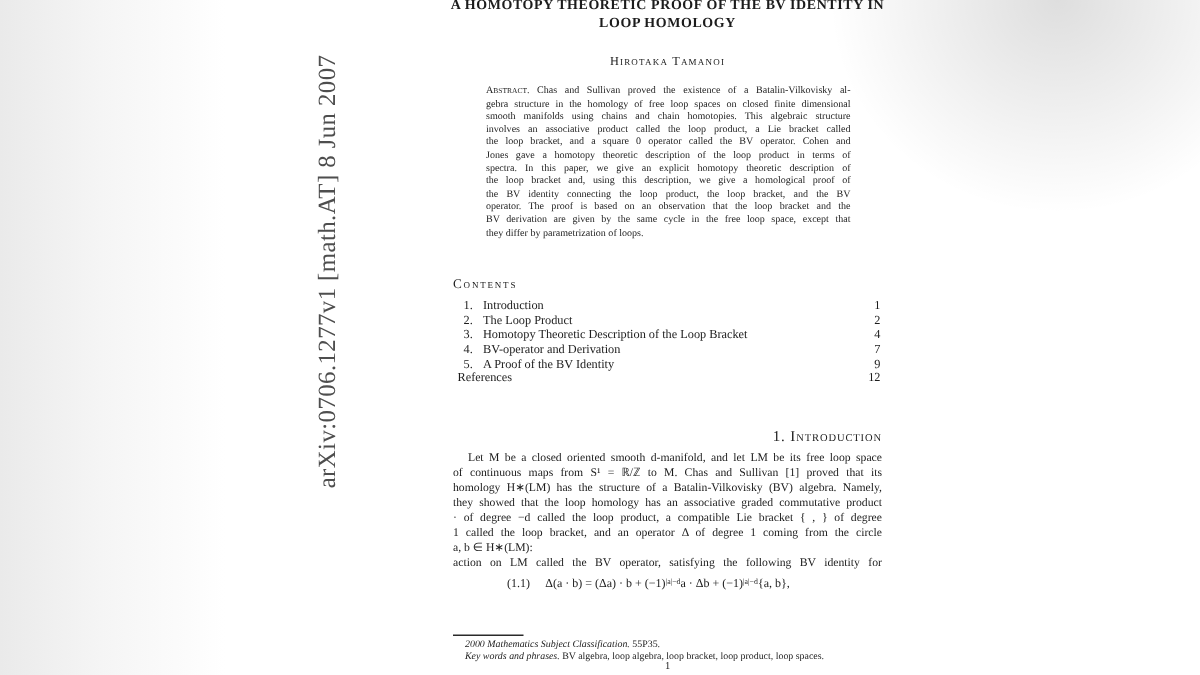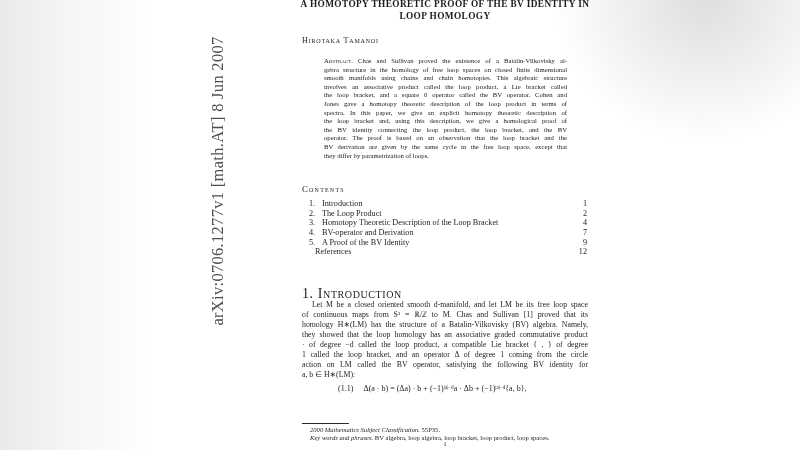--- a/index.html
+++ b/index.html
@@ -22,40 +22,40 @@
     white-space:nowrap; font-size:16.5px; color:#4e4e4e; letter-spacing:0.3px;
   }
   .page-col { position:absolute; left:302px; top:0; width:286px; height:450px; }
   .t1, .t2 {
     position:absolute; left:-30px; right:-30px; text-align:center;
     font-weight:bold; font-size:9.3px; letter-spacing:0.4px; white-space:nowrap;
   }
   .t1 { top:-1px; }
   .t2 { top:11px; }
   .author {
-    position:absolute; top:36px; left:0; right:0; text-align:left;
+    position:absolute; top:36px; left:0; right:0; text-align:center;
     font-variant:small-caps; font-size:8.2px; letter-spacing:0.8px;
   }
   .abstract { position:absolute; top:57px; left:22px; width:243px; font-size:6.7px; }
   .aline { height:8.62px; line-height:8.62px; text-align:justify; text-align-last:justify; overflow:visible; }
   .aline.last { text-align-last:left; }
   .abs-label { font-variant:small-caps; }
   .contents-head {
     position:absolute; top:184px; left:0; right:0; text-align:left;
     font-variant:small-caps; font-size:8.8px; letter-spacing:1.2px;
   }
   .toc { position:absolute; top:199px; left:0; right:1px; font-size:8.2px; }
   .toc-row { display:flex; height:9.65px; line-height:9.65px; }
   .toc-row .num { width:13px; margin-left:7px; }
   .toc-row .lbl { flex:1; }
-  .toc-row.refs .lbl { margin-left:13px; }
+  .toc-row.refs .lbl { margin-left:3px; }
   .toc-row .pg { text-align:right; }
   .sec-head {
-    position:absolute; top:286px; left:0; right:0; text-align:left;
-    font-variant:small-caps; font-size:14px; letter-spacing:0.6px;
+    position:absolute; top:286px; left:0; right:0; text-align:right;
+    font-variant:small-caps; font-size:10px; letter-spacing:0.6px;
   }
   .para1 { position:absolute; top:300px; left:0; width:286px; font-size:7.8px; }
   .para2 { position:absolute; top:397px; left:0; width:286px; font-size:7.8px; }
   .bline { height:10px; line-height:10px; text-align:justify; text-align-last:justify; }
   .bline.first { text-indent:10px; }
   .bline.last { text-align-last:left; }
   .equation { position:absolute; top:383px; left:0; width:286px; font-size:8px; text-align:center; height:12px; line-height:12px; }
   .eq-num { position:absolute; left:0; top:0;padding-left:36px; }
   .sup { font-size:5.2px; position:relative; top:-2.5px; }
   .fn-rule { position:absolute; top:423px; left:0; width:47px; height:1px; background:#2a2a2a; }
@@ -131,22 +131,22 @@
 
   <div class="sec-head">1. Introduction</div>
 
   <div class="para1">
     <div class="bline first">Let M be a closed oriented smooth d-manifold, and let LM be its free loop space</div>
     <div class="bline">of continuous maps from S¹ = ℝ/ℤ to M. Chas and Sullivan [1] proved that its</div>
     <div class="bline">homology H∗(LM) has the structure of a Batalin-Vilkovisky (BV) algebra. Namely,</div>
     <div class="bline">they showed that the loop homology has an associative graded commutative product</div>
     <div class="bline">· of degree −d called the loop product, a compatible Lie bracket { , } of degree</div>
     <div class="bline">1 called the loop bracket, and an operator Δ of degree 1 coming from the circle</div>
+    <div class="bline last">a, b ∈ H∗(LM):</div>
     <div class="bline">action on LM called the BV operator, satisfying the following BV identity for</div>
-    <div class="bline last">a, b ∈ H∗(LM):</div>
   </div>
 
   <div class="equation">
     <span class="eq-num">(1.1)</span>
     <span><span>Δ(a · b) = (Δa) · b + (−1)</span><span class="sup">|a|−d</span><span>a · Δb + (−1)</span><span class="sup">|a|−d</span><span>{a, b},</span></span>
   </div>
 
 
   <div class="fn-rule"></div>
 

